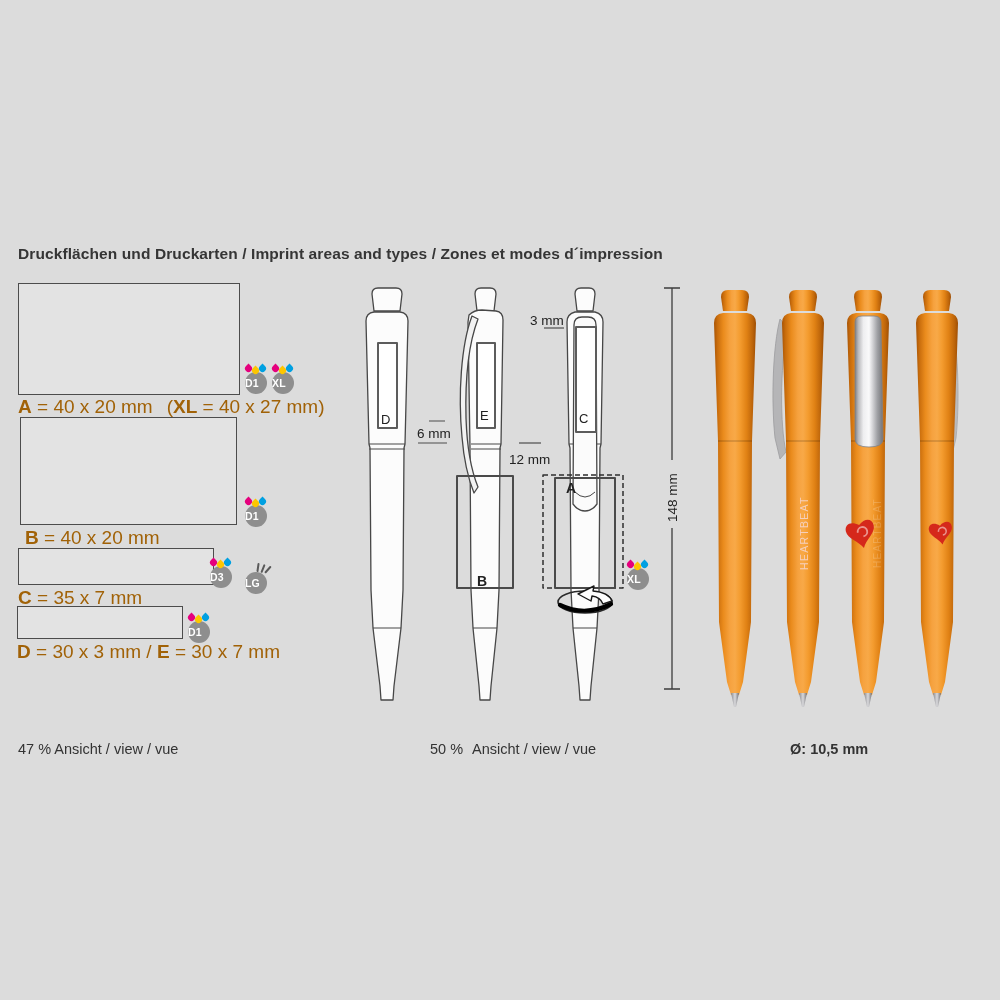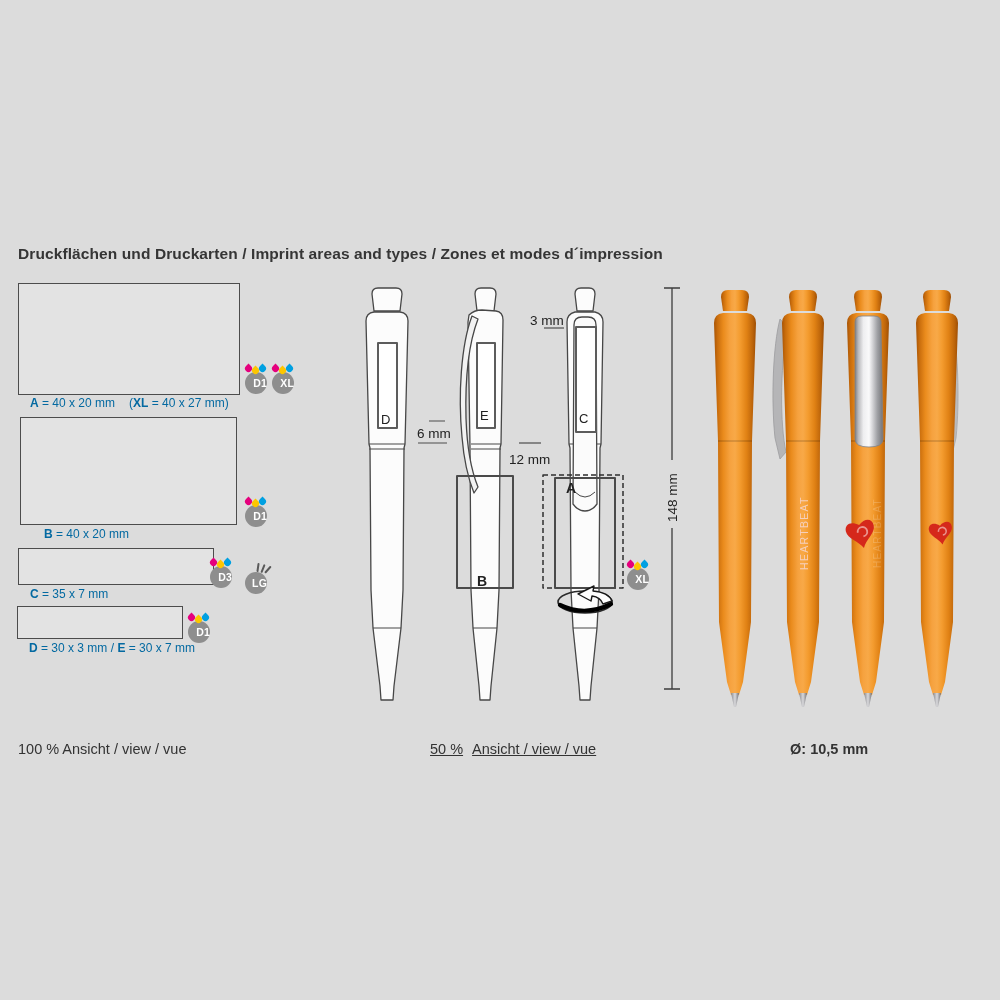--- a/index.html
+++ b/index.html
@@ -12,28 +12,28 @@
   .abs{position:absolute;text-align:right;}
   .page-title{
     left:18px;top:245px;font-size:15.5px;font-weight:bold;color:#353535;
     letter-spacing:0.1px;white-space:nowrap;
   }
   .area-box{
     position:absolute;background:#e3e3e3;border:1.5px solid #4c4c4c;
     box-sizing:border-box;
   }
   .area-label{
-    position:absolute;font-size:12px;color:#0369a1;white-space:nowrap;margin-left:12px;
+    position:absolute;font-size:19px;color:#a16207;white-space:nowrap;
   }
   .area-label b{font-weight:bold;}
   .area-label .gap{margin-left:14px;}
   .badge{
     position:absolute;width:22px;height:22px;border-radius:50%;
     background:#8e8e8e;color:#fff;
-    display:flex;align-items:center;justify-content:flex-end;
+    display:flex;align-items:center;justify-content:flex-start;
     font-size:10.5px;font-weight:bold;letter-spacing:0.2px;
   }
   .drop{position:absolute;width:7px;height:7px;border-radius:0 50% 50% 50%;transform:rotate(45deg);z-index:1;}
   .drop.m{background:#e5007d;left:0px;top:-7px;}
   .drop.c{background:#00a0e1;left:14px;top:-7px;}
   .drop.y{background:#fdc600;left:7px;top:-5px;z-index:2;}
   .ray{position:absolute;width:1.6px;height:9px;background:#5a5a5a;border-radius:1px;}
   .r1{right:3px;top:-8px;transform:rotate(22deg);}
   .r2{right:-2px;top:-7px;transform:rotate(42deg);}
   .r3{right:8px;top:-9px;transform:rotate(8deg);}
@@ -57,21 +57,21 @@
   <span class="code">D1</span>
 </div>
 <div class="badge" style="left:272px;top:372px;">
   <span class="drop m"></span>
     <span class="drop c"></span>
     <span class="drop y"></span>
   <span class="code">XL</span>
 </div>
 
 <div class="area-box" style="left:20px;top:417px;width:217px;height:108px;"></div>
-<div class="area-label" style="left:32px;top:527px;"><b>B</b><span> = 40 x 20 mm</span></div>
+<div class="area-label" style="left:25px;top:527px;"><b>B</b><span> = 40 x 20 mm</span></div>
 <div class="badge" style="left:245px;top:505px;">
   <span class="drop m"></span>
     <span class="drop c"></span>
     <span class="drop y"></span>
   <span class="code">D1</span>
 </div>
 
 <div class="area-box" style="left:18px;top:548px;width:196px;height:37px;"></div>
 <div class="area-label" style="left:18px;top:587px;text-align:center;"><b>C</b><span> = 35 x 7 mm</span></div>
 <div class="badge" style="left:210px;top:566px;">
@@ -226,15 +226,15 @@
     <path d="M916,323 Q916,314 925,313 L949,313 Q958,314 958,323 L954,441 L953,622 L945,682 L941,695 L933,695 L929,682 L921,622 L920,441 Z" fill="url(#gBody)"></path>
     <path d="M920,441 L954,441" stroke="rgba(0,0,0,0.18)" stroke-width="1.5"></path>
     <path d="M933,693 L941,693 L938,707 L936,707 Z" fill="url(#gTip)"></path>
     <g transform="translate(941,533) rotate(-8) scale(1.55)">
       <path d="M0,7.5 C-1.8,3.5 -7.5,1 -7.5,-3 C-7.5,-6.8 -3.8,-8 0,-4.8 C3.8,-8 7.5,-6.8 7.5,-3 C7.5,1 1.8,3.5 0,7.5 Z" fill="#d5281b"></path>
       <path d="M-1.5,-1 a2.5,2.5 0 1 1 2.5,2.5" fill="none" stroke="rgba(255,255,255,0.5)" stroke-width="1"></path>
     </g>
   </g>
 </svg>
 
-<div class="caption" style="left:18px;">100 % Ansicht / view / vue</div>
-<div class="caption" style="left:430px;text-decoration:underline;"><span>50 %</span><span class="sp">Ansicht / view / vue</span></div>
+<div class="caption" style="left:18px;">47 % Ansicht / view / vue</div>
+<div class="caption" style="left:430px;"><span>50 %</span><span class="sp">Ansicht / view / vue</span></div>
 <div class="caption" style="left:790px;font-weight:bold;">Ø: 10,5 mm</div>
 
 </body></html>

